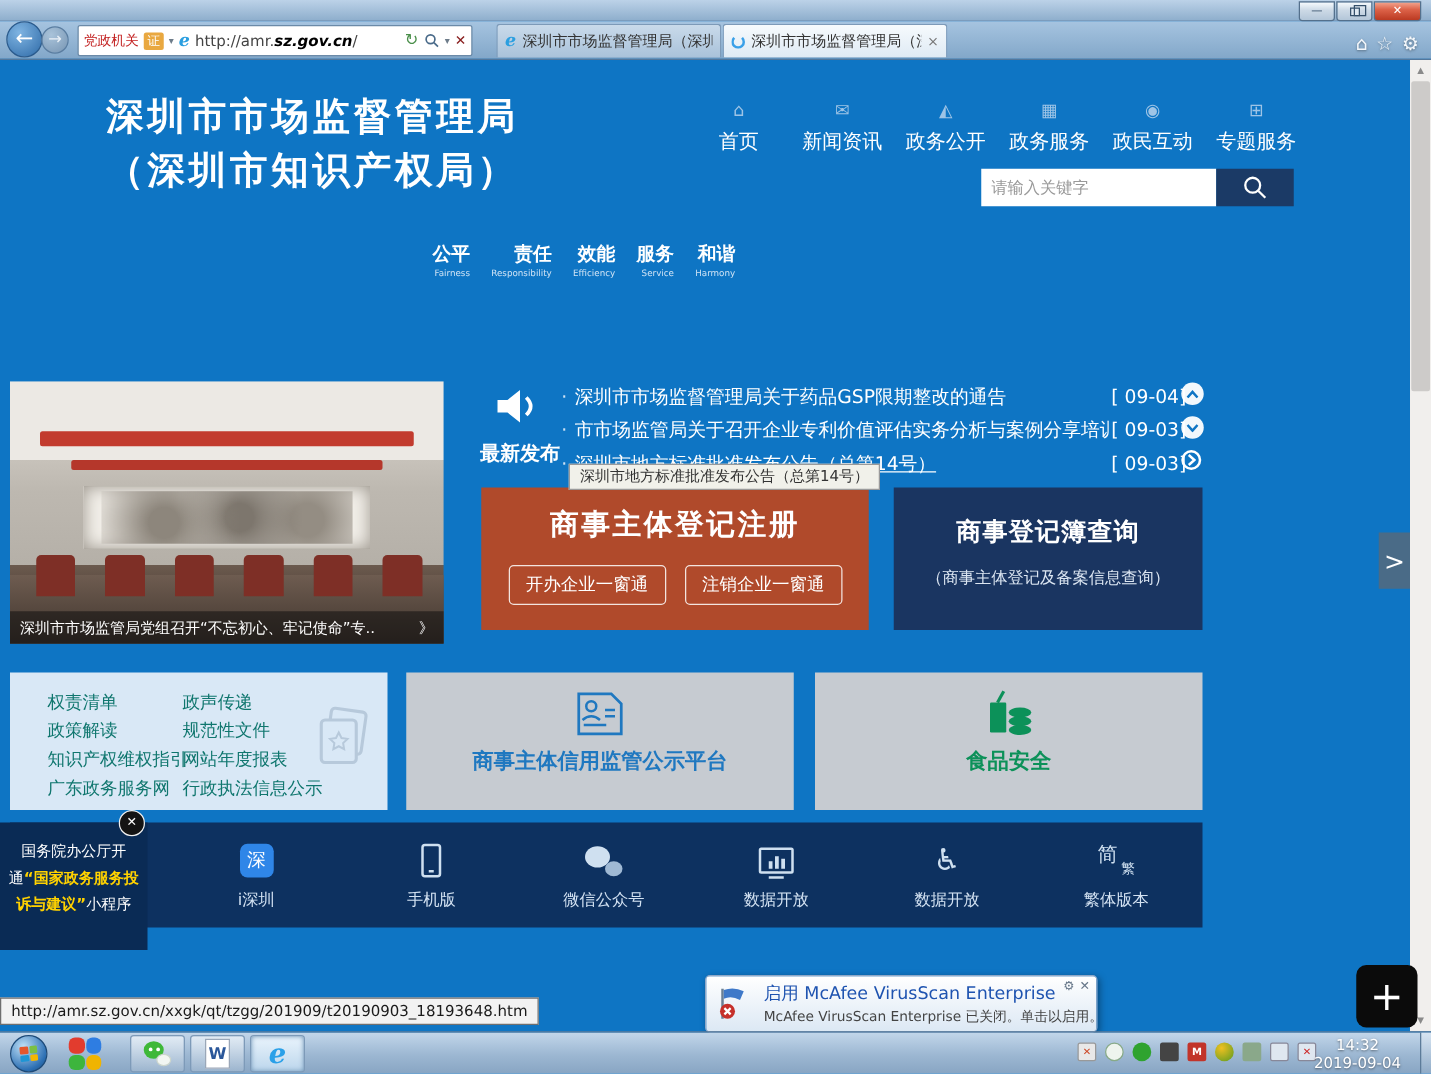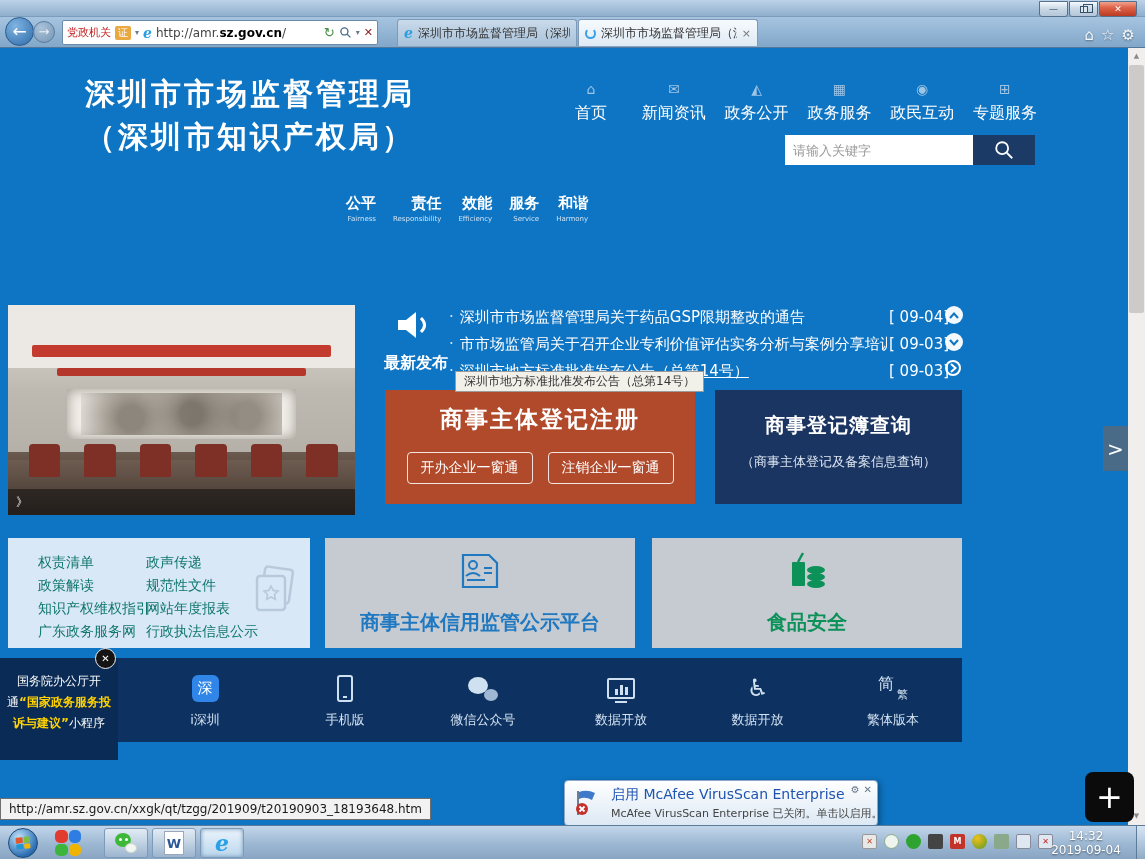--- a/index.html
+++ b/index.html
@@ -25,21 +25,21 @@
     background:radial-gradient(circle at 35% 30%,#7fb4e2,#2f6ba8); border:1px solid #2a5a8c; }
   .btn-fwd { left:33px; top:4px; width:22px; height:22px; line-height:20px; font-size:13px;
     background:radial-gradient(circle at 35% 30%,#a9c3da,#7795b3); border:1px solid #5a7da0; color:#e8eff6; }
   .addressbar { position:absolute; left:62px; top:3px; width:316px; height:25px; background:#fff;
     border:1px solid #6b8aa8; border-radius:2px; display:flex; align-items:center; padding:0 4px; gap:4px; font-size:12px; }
   .cert-badge-label { color:#c32222; font-size:11px; white-space:nowrap; }
   .cert-badge-seal { background:#e9a840; color:#fff; font-size:10px; padding:0 3px; border-radius:2px; }
   .caret { color:#6d7c8a; font-size:8px; }
   .favicon-ie { color:#2b9fe0; font-weight:bold; font-style:italic; font-size:14px; font-family:"DejaVu Serif","Liberation Serif",serif; }
   .url-text { color:#444; white-space:nowrap; overflow:hidden; flex:1; }
-  .url-text b { color:#000; }
+  .url-text b { color:#000;font-style:italic; }
   .addr-ic { color:#4a8f4a; font-size:13px; }
   .addr-mag svg { display:block; }
   .addr-stop { color:#8a2020; font-size:11px; }
   .tab { position:absolute; top:2px; height:27px; border:1px solid #7d9ab8; border-bottom:none;
     border-radius:3px 3px 0 0; display:flex; align-items:center; gap:5px; padding:0 6px; font-size:12px; color:#333; }
   .tab1 { left:397px; width:180px; background:linear-gradient(#c9daea,#a9c2da); }
   .tab2 { left:578px; width:180px; background:linear-gradient(#f6fafd,#dfeaf4); }
   .tab .t-title { white-space:nowrap; overflow:hidden; flex:1; }
   .spinner { width:11px; height:11px; border:2px solid #3aa0e8; border-top-color:transparent; border-radius:50%; }
   .tab-close { color:#777; font-size:11px; }
@@ -115,21 +115,21 @@
   
   .qlinks { position:absolute; left:8px; top:490px; width:302px; height:110px; background:#d9e8f6; }
   .qcol { position:absolute; top:13px; }
   .qc1 { left:30px; } .qc2 { left:138px; }
   .qcol a { display:block; color:#0f766e; font-size:14px; line-height:23px; text-decoration:none; white-space:nowrap; cursor:pointer; }
   .qicon { position:absolute; left:243px; top:26px; color:#b7c9db; }
   .tile { position:absolute; top:490px; width:310px; height:110px; background:#c6cbd1; text-align:center; cursor:pointer; }
   .tile-credit { left:325px; color:#1f78c0; }
   .tile-food { left:652px; color:#0c9159; }
   .tile .ticon { margin-top:13px; height:40px; display:flex; align-items:center; justify-content:center; }
-  .tile .tlabel { font-size:20px; font-weight:bold; margin-top:18px; }
+  .tile .tlabel { font-size:17px; font-weight:bold; margin-top:6px; }
 
   
   .footerbar { position:absolute; left:8px; top:610px; width:954px; height:84px; background:#0d3160; }
   .fitem { position:absolute; top:14px; text-align:center; cursor:pointer; }
   .f0{left:157px;width:80px;} .f1{left:297px;width:80px;} .f2{left:425px;width:100px;}
   .f3{left:573px;width:80px;} .f4{left:702px;width:95px;} .f5{left:845px;width:80px;}
   .fico { height:32px; display:flex; align-items:center; justify-content:center; }
   .flabel { color:#d3e2f2; font-size:13px; margin-top:7px; white-space:nowrap; }
   .tile-shenzhen { width:27px; height:27px; background:#2f86e8; border-radius:6px; color:#fff; font-size:15px;
     line-height:27px; text-align:center; }
@@ -339,20 +339,21 @@
           <div class="painting"></div>
           <div class="table"></div>
         <div class="chair" style="left:6%"></div>
           <div class="chair" style="left:22%"></div>
         <div class="chair" style="left:38%"></div>
           <div class="chair" style="left:54%"></div>
         <div class="chair" style="left:70%"></div>
           <div class="chair" style="left:86%"></div>
       </div>
       <div class="cap">
+        <span class="cap-text">深圳市市场监管局党组召开“不忘初心、牢记使命”专..</span>
         <span class="cap-more">》</span>
       </div>
     </div>
 
     <div class="speaker">
       <svg width="38" height="32" viewBox="0 0 38 32">
           <polygon points="1,11 9,11 19,3 19,29 9,21 1,21" fill="#fff"></polygon>
           <path d="M24 9 q7 7 0 14" stroke="#fff" stroke-width="3" fill="none"></path>
         </svg>
     </div>

